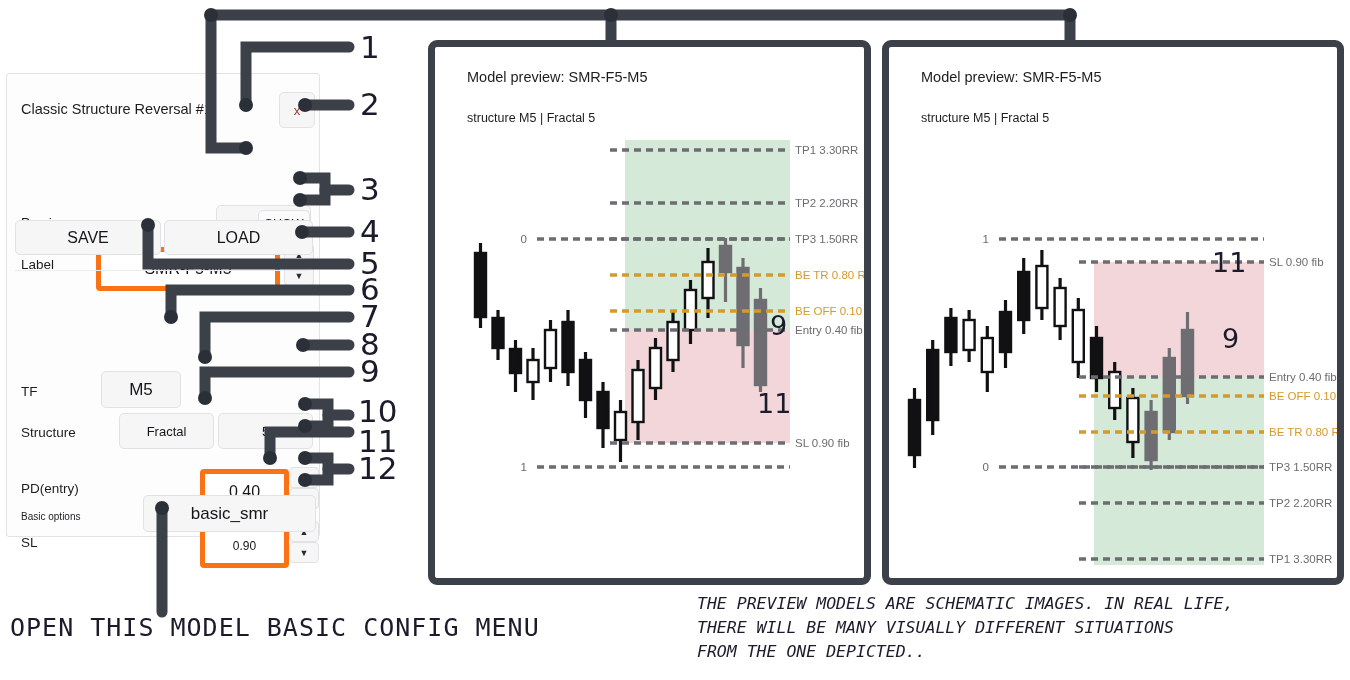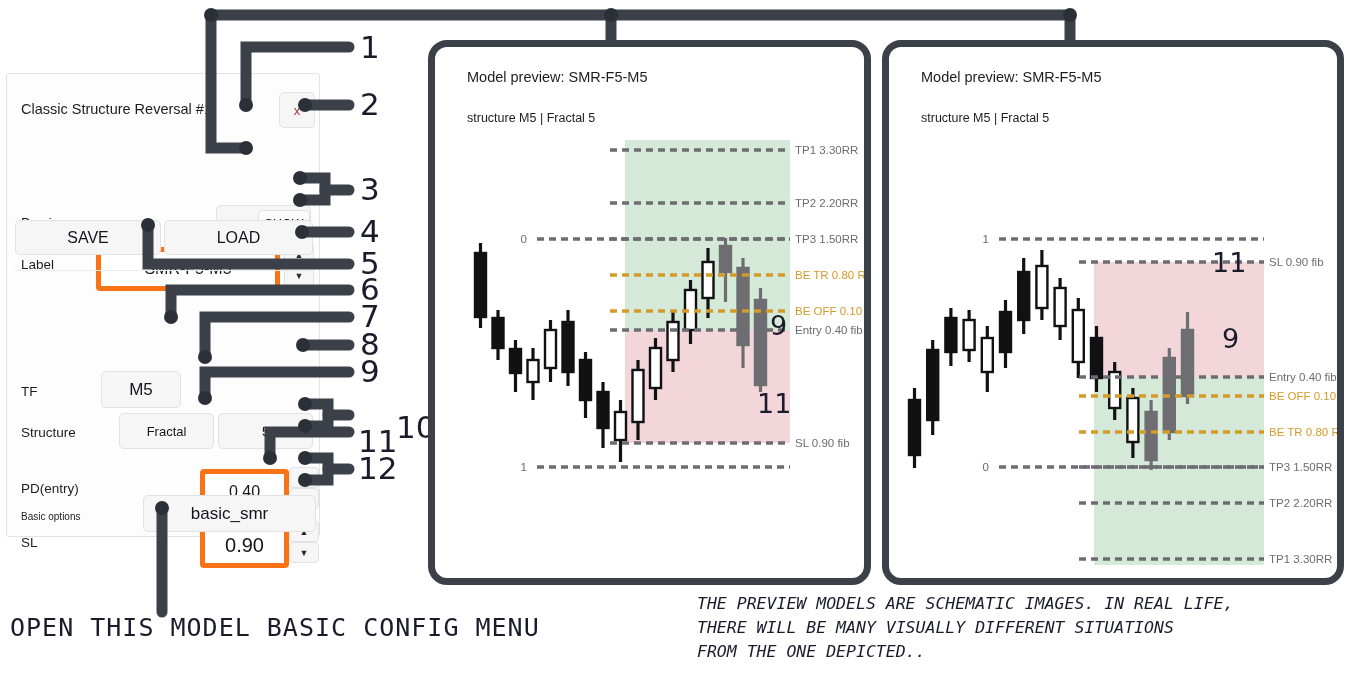--- a/index.html
+++ b/index.html
@@ -38,21 +38,21 @@
 
   
   .ann{position:absolute;left:0;top:0;width:1350px;height:680px;pointer-events:none;}
   .num{
     position:absolute;font-size:31px;color:#1b1b2c;
     font-family:"DejaVu Sans", sans-serif;line-height:1;
   }
 
   
   .panel{
-    position:absolute;background:#ffffff;border:7px solid #3b4049;border-radius:19px;
+    position:absolute;background:#ffffff;border:7px solid #3b4049;border-radius:9px;
     box-sizing:border-box;overflow:hidden;
   }
   .p-title{position:absolute;left:32px;top:22px;font-size:14.5px;color:#1d1d20;}
   .p-sub{position:absolute;left:32px;top:64px;font-size:12.5px;color:#1d1d20;}
 
   .cap{
     position:absolute;font-family:"DejaVu Sans Mono", monospace;
     color:#1b1b2c;white-space:pre;
   }
   .cap-left{left:10px;top:613px;font-size:25px;letter-spacing:1px;}
@@ -110,21 +110,21 @@
       <div class="rlabel">PD(entry)</div>
       <div class="txtbox" style="left:193px;top:-2px;width:79px;height:35px;font-size:16px;">0.40</div>
       <div class="spin" style="left:282px;top:-4px;">
         <div class="sb up">▲</div>
         <div class="sb dn">▼</div>
       </div>
     </div>
 
     <div class="row" style="top:451px;">
       <div class="rlabel">SL</div>
-      <div class="txtbox" style="left:193px;top:-2px;width:79px;height:35px;font-size:20px;">0.90</div>
+      <div class="txtbox" style="left:193px;top:-2px;width:79px;height:35px;font-size:12px;">0.90</div>
       <div class="spin" style="left:282px;top:-4px;">
         <div class="sb up">▲</div>
         <div class="sb dn">▼</div>
       </div>
     </div>
 
     <div class="row" style="top:420px;"></div>
     <div class="rlabel" style="top:437px;left:14px;transform:none;font-size:10px;">Basic options</div>
     <div class="ctl" style="left:136px;top:421px;width:171px;height:35px;font-size:17px;">basic_smr</div>
   </div>
@@ -192,21 +192,21 @@
   <div class="ann">
     <div class="num" style="left:360px;top:32px;">1</div>
     <div class="num" style="left:360px;top:89px;">2</div>
     <div class="num" style="left:360px;top:174px;">3</div>
     <div class="num" style="left:360px;top:216px;">4</div>
     <div class="num" style="left:360px;top:248px;">5</div>
     <div class="num" style="left:360px;top:274px;">6</div>
     <div class="num" style="left:360px;top:301px;">7</div>
     <div class="num" style="left:360px;top:329px;">8</div>
     <div class="num" style="left:360px;top:356px;">9</div>
-    <div class="num" style="left:358px;top:412px;margin-left:38px;">10</div>
+    <div class="num" style="left:358px;top:396px;">10</div>
     <div class="num" style="left:358px;top:426px;">11</div>
     <div class="num" style="left:358px;top:453px;">12</div>
   </div>
 
   <div class="panel" style="left:428px;top:40px;width:443px;height:545px;">
     <div class="p-title">Model preview: SMR-F5-M5</div>
     <div class="p-sub">structure M5 | Fractal 5</div>
     <svg style="position:absolute;left:0;top:0;" width="429" height="531" viewBox="0 0 429 531">
         <rect x="190" y="93" width="165" height="190" fill="#d4e9d7"></rect>
         <rect x="190" y="283" width="165" height="113" fill="#f3d6da"></rect>

